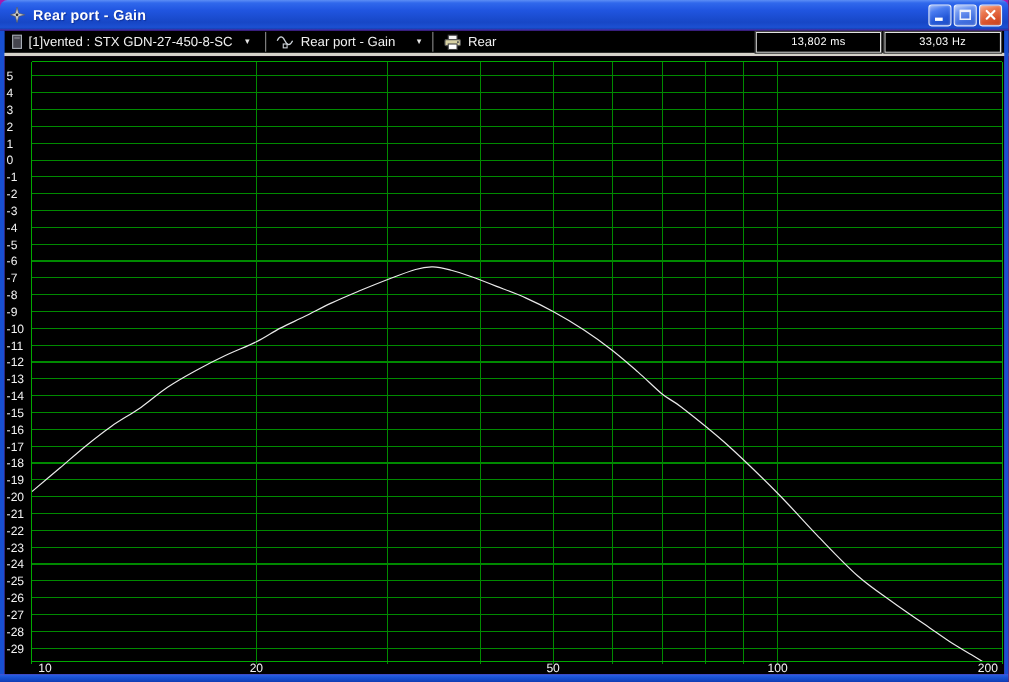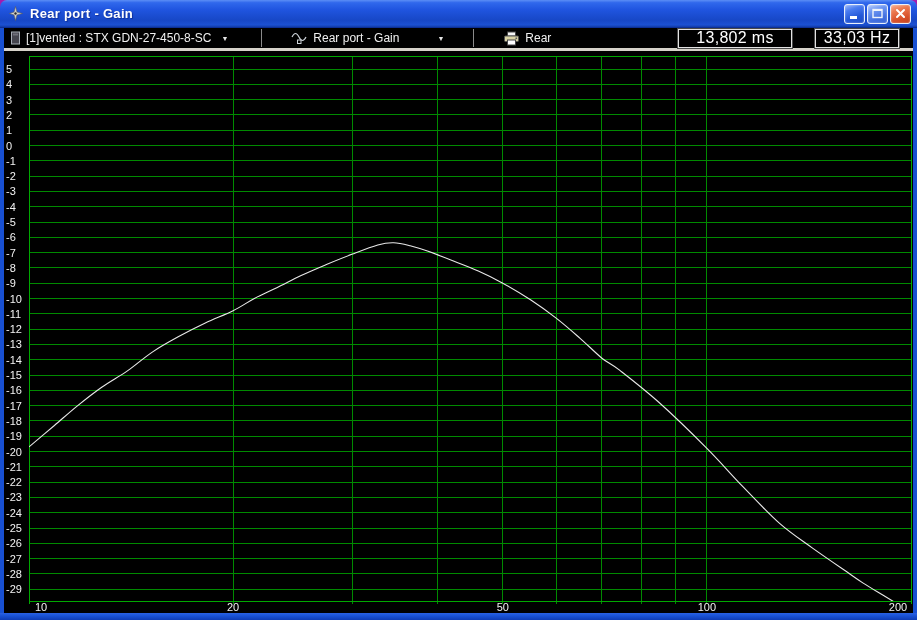--- a/index.html
+++ b/index.html
@@ -24,34 +24,34 @@
     background:linear-gradient(160deg,#9ab6f8 0%,#4a7cf0 28%,#2458d8 65%,#1e4cc4 100%);
     box-shadow:inset 0 0 2px rgba(255,255,255,.5); }
   .win-btn.max { background:linear-gradient(160deg,#b9cdfa 0%,#6f97f2 30%,#416fe0 70%,#3a64d2 100%); }
   .win-btn.close { background:linear-gradient(160deg,#f6b195 0%,#ec7a52 30%,#d8502a 70%,#c2401e 100%); }
 
   
   .toolbar {
     position:absolute; left:0; top:28px; width:917px; height:23px;
     background:#000; border-left:4px solid #1850d2; border-right:4px solid #1850d2;
     border-bottom:3px solid #d6d2ca;
-    display:flex; align-items:center; color:#f0f0f0; font-size:12px;gap:20px;
+    display:flex; align-items:center; color:#f0f0f0; font-size:12px;
   }
   .tb-item { display:flex; align-items:center; height:20px; padding:0 6px; white-space:nowrap; }
   .tb-label { margin:0 6px 0 5px; }
   .tb-arrow { font-size:7px; color:#e6e6e6; padding:2px 4px; }
   .tb-sep { width:1px; height:18px; background:#8a8a8a; margin:0 3px; }
   .tb-spacer { flex:1; }
   .readout {
     width:114px; height:19px; margin-right:3px; background:#000;
     border:1px solid #e2e2e2; outline:1px solid #4a4a4a;
-    color:#fff; font-size:16px; display:flex; align-items:center; justify-content:center;
+    color:#fff; font-size:10px; display:flex; align-items:center; justify-content:center;
     letter-spacing:0.3px;
   }
-  .readout.hz { width:84px; margin-right:14px; }
+  .readout.hz { width:106px; margin-right:3px; }
 
   
   .chart-area {
     position:absolute; left:4px; top:51px; width:909px; height:562px; background:#000;
   }
   .chart-area svg { display:block; }
 
   .side-border { position:absolute; top:28px; width:4px; height:585px; background:#1850d2; }
   .side-border.left { left:0; }
   .side-border.right { right:0; }

